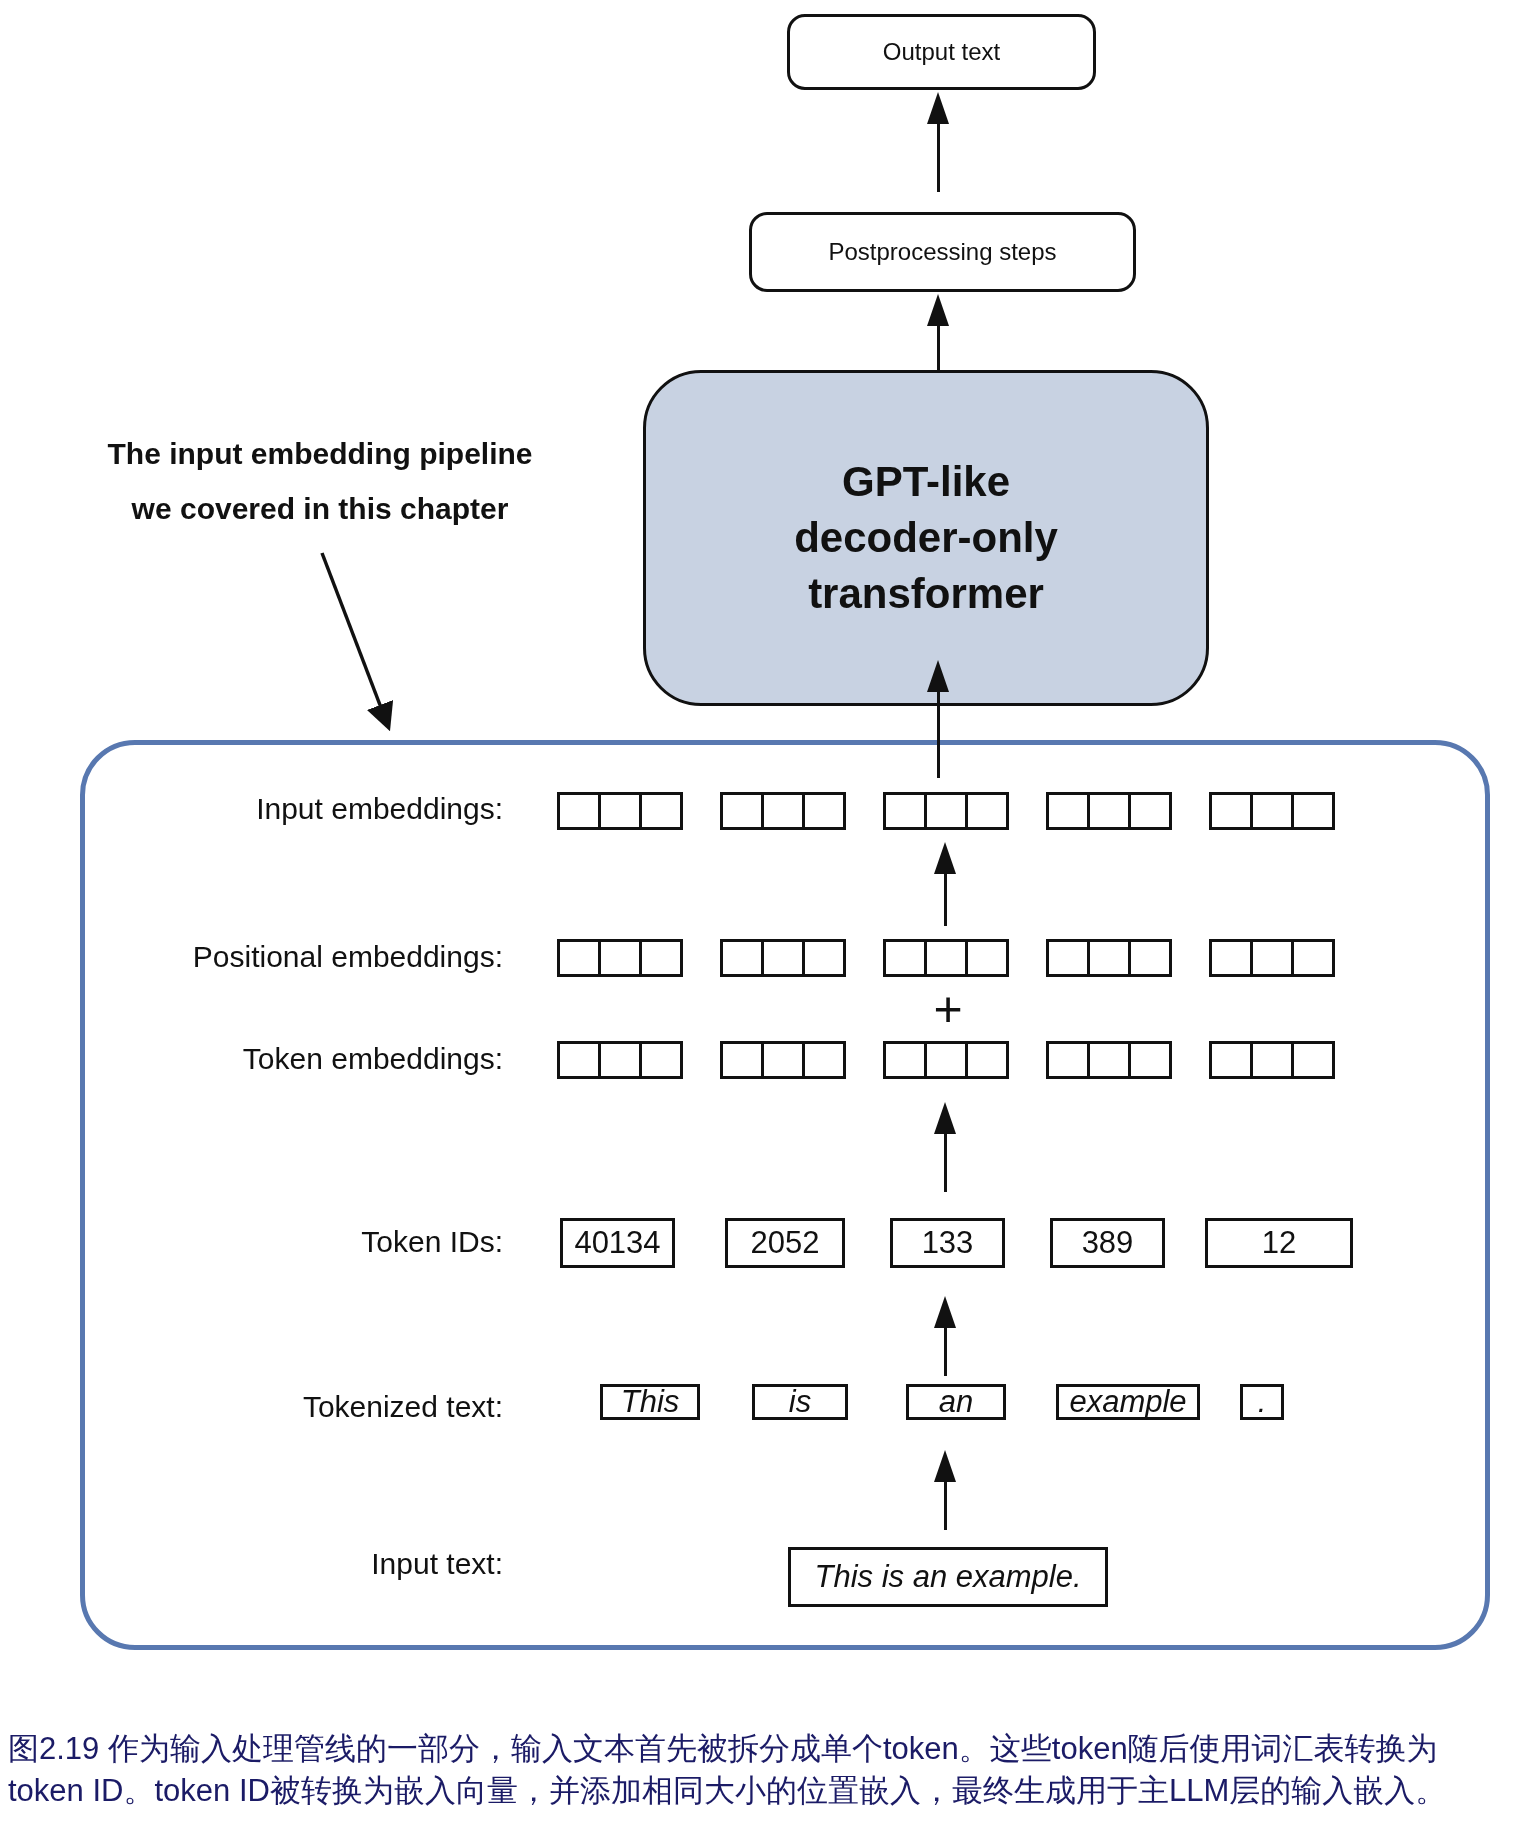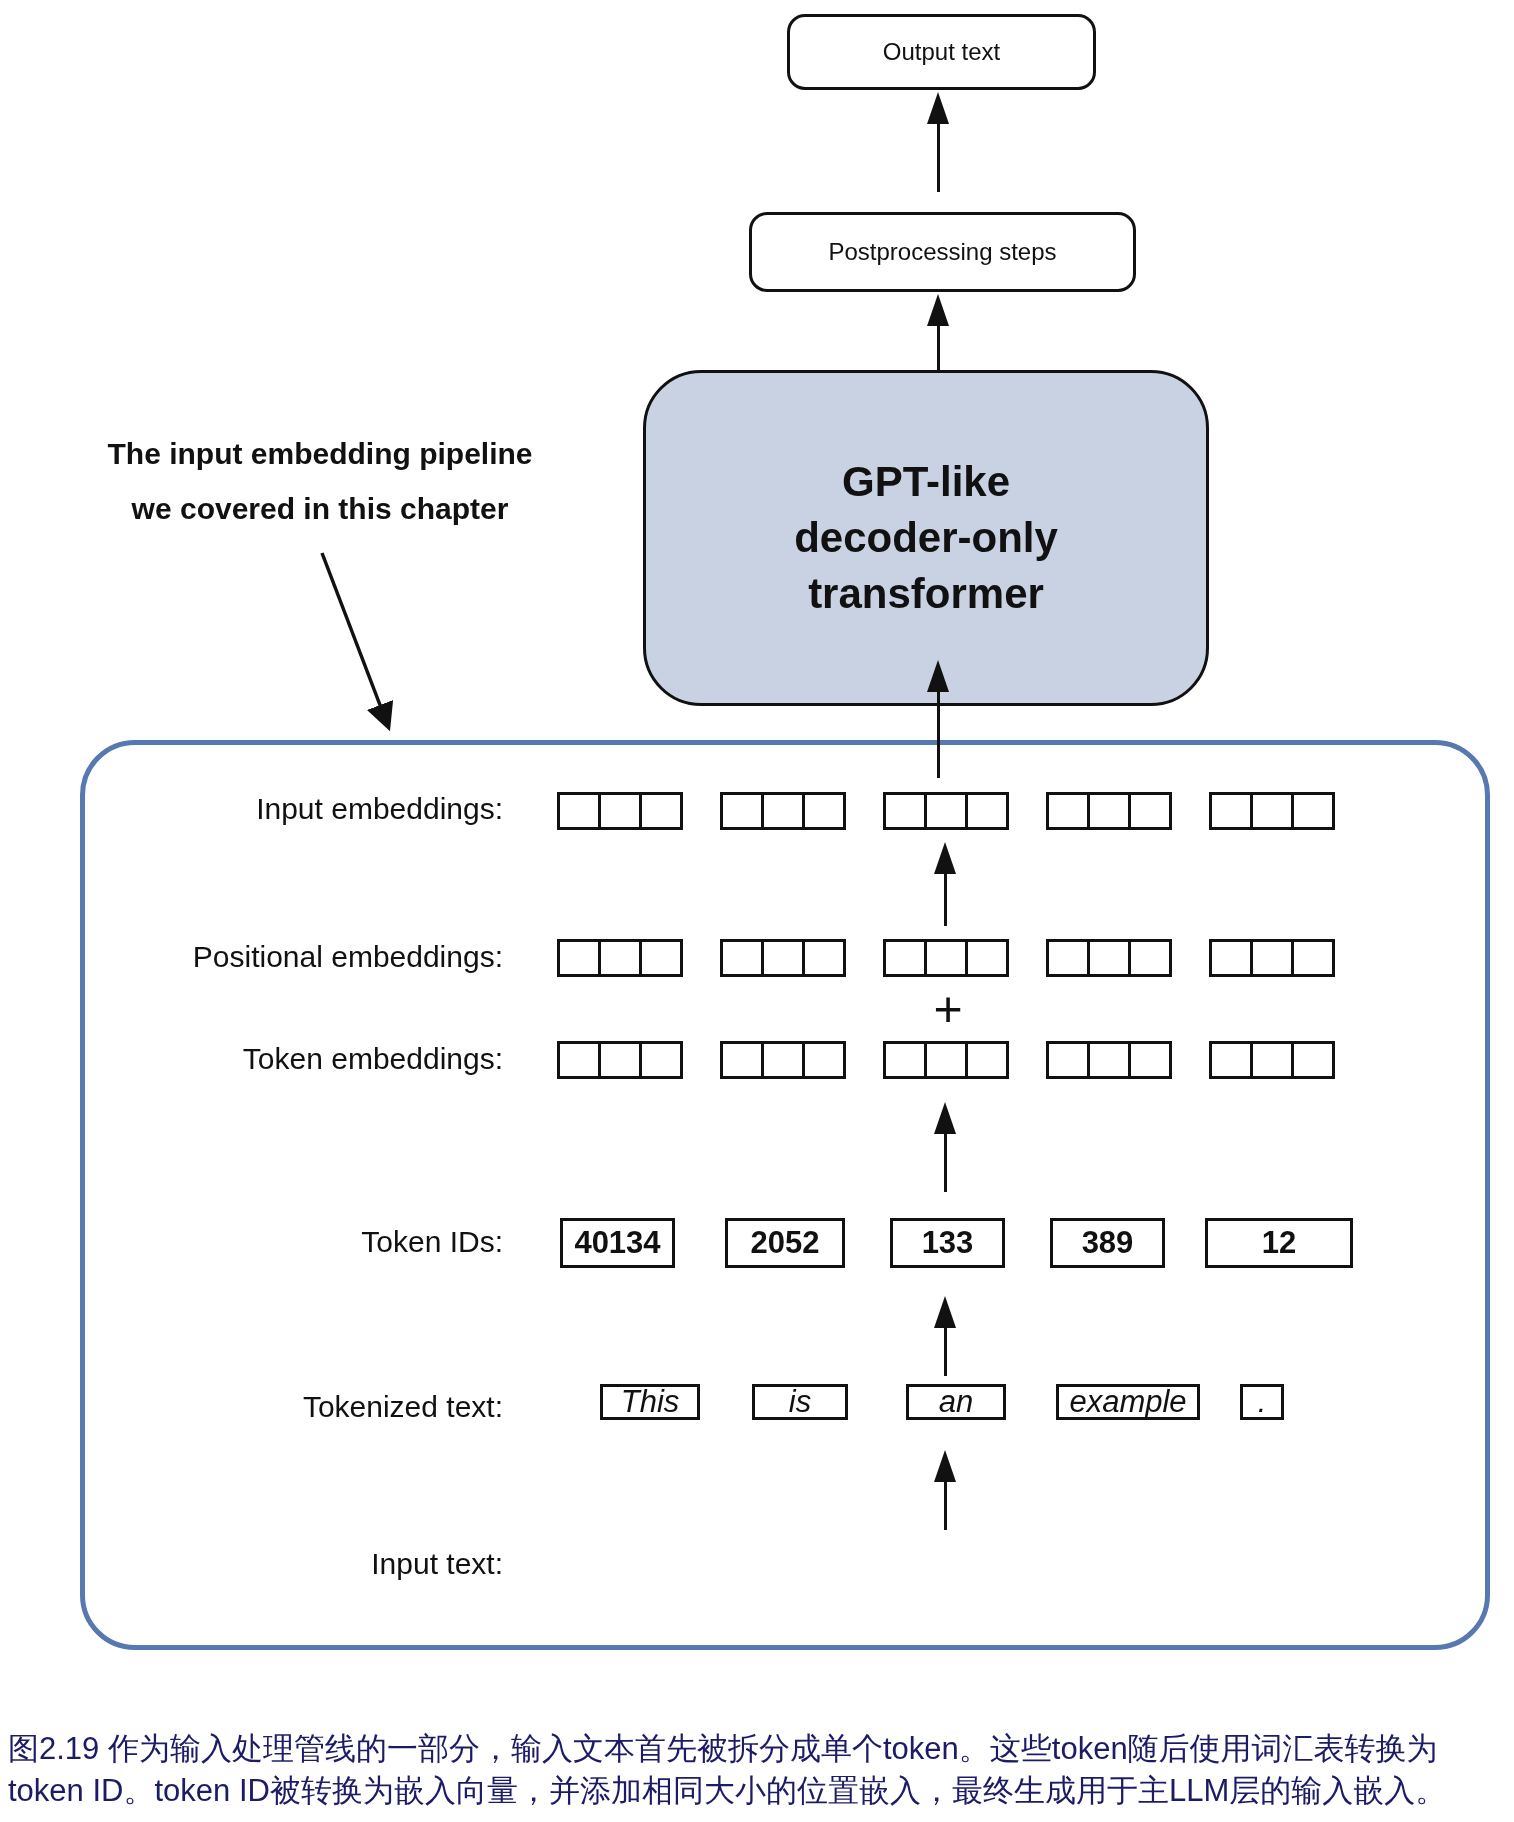--- a/index.html
+++ b/index.html
@@ -98,21 +98,21 @@
     text-align:center;font-size:50px;font-weight:normal;z-index:2;
   }
 
   
   .val-box{
     position:absolute;
     display:flex;align-items:center;justify-content:center;
     background:#fff;border:3px solid #111;box-sizing:border-box;
     font-size:31px;z-index:2;
   }
-  .tid{top:1218px;height:50px;font-weight:bold;}
+  .tid{top:1218px;height:50px;}
   .tid1{left:560px;width:115px;}
   .tid2{left:725px;width:120px;}
   .tid3{left:890px;width:115px;}
   .tid4{left:1050px;width:115px;}
   .tid5{left:1205px;width:148px;}
 
   .tok{top:1384px;height:36px;font-style:italic;}
   .tok1{left:600px;width:100px;}
   .tok2{left:752px;width:96px;}
   .tok3{left:906px;width:100px;}
@@ -298,19 +298,20 @@
   <div class="val-box tok tok2">is</div>
   <div class="val-box tok tok3">an</div>
   <div class="val-box tok tok4">example</div>
   <div class="val-box tok tok5">.</div>
 
   <div class="arrow-up a7">
     <div class="head"></div>
     <div class="shaft"></div>
   </div>
 
+  <div class="val-box input-text-box">This is an example.</div>
 
   <div class="caption">
     <div>图2.19 作为输入处理管线的一部分，输入文本首先被拆分成单个token。这些token随后使用词汇表转换为</div>
     <div>token ID。token ID被转换为嵌入向量，并添加相同大小的位置嵌入，最终生成用于主LLM层的输入嵌入。</div>
   </div>
 
 </div>
 
 </body></html>

